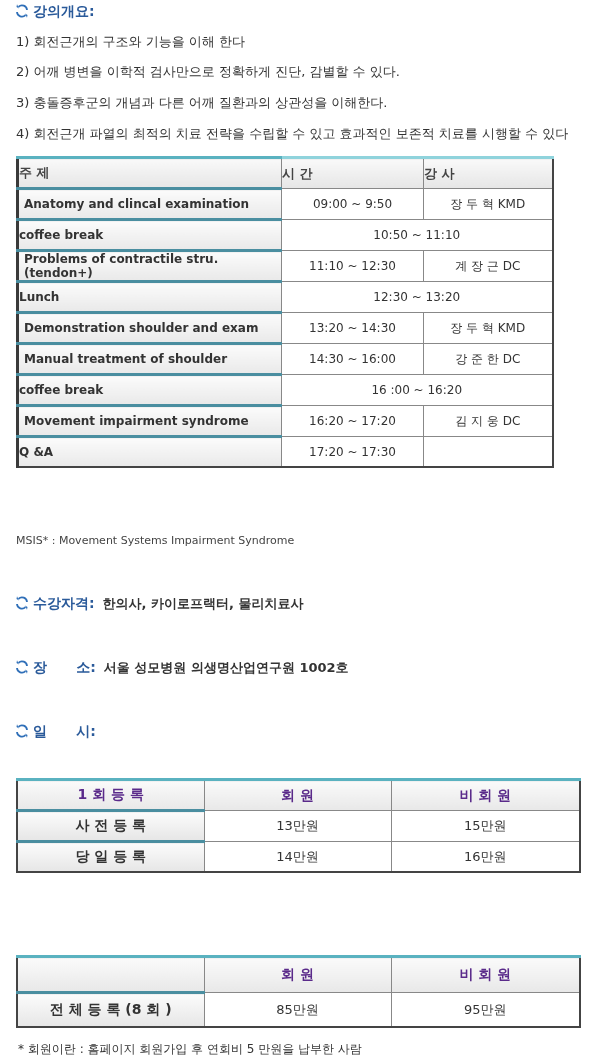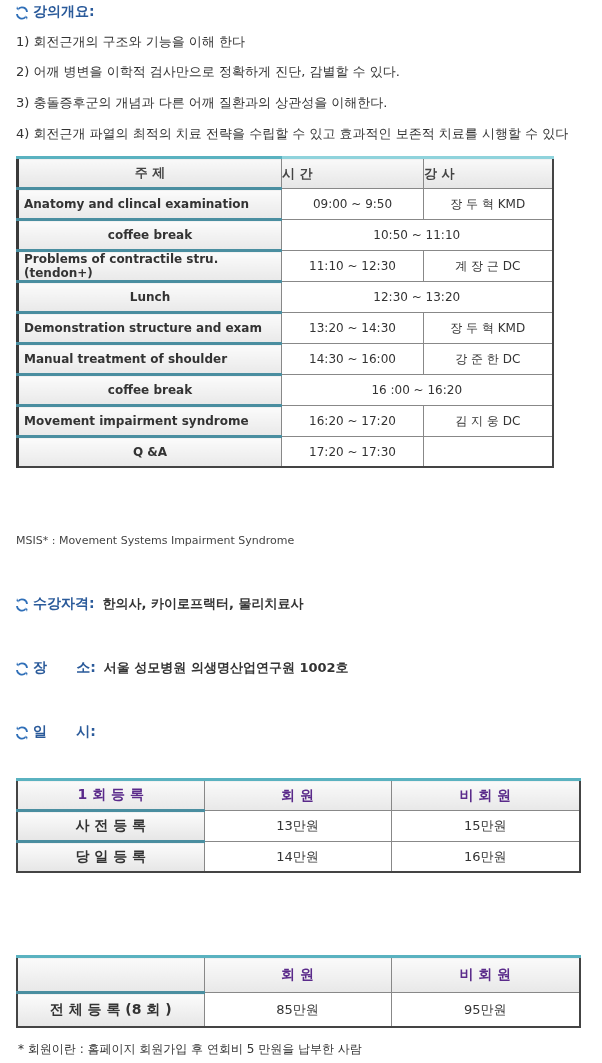--- a/index.html
+++ b/index.html
@@ -1,29 +1,29 @@
 <!DOCTYPE html>
 <html><head>
 <meta charset="utf-8">
 <style>
   html, body { margin:0; padding:0; background:#ffffff; }
   body { width:602px; height:1063px; position:relative; overflow:hidden;
          font-family:"DejaVu Sans", "Liberation Sans", sans-serif; color:#333; }
   .abs { position:absolute; }
-  .sec-title { left:14px; font-size:14px; font-weight:bold; color:#2a5a9a; display:flex; align-items:flex-end; white-space:nowrap; }
+  .sec-title { left:14px; font-size:14px; font-weight:bold; color:#2a5a9a; display:flex; align-items:flex-start; white-space:nowrap; }
   .sec-title .ico { width:16px; height:16px; margin-right:3px; display:inline-block; }
   .obj { left:16px; font-size:13px; color:#333; white-space:nowrap; }
   .info { font-size:13px; color:#333; white-space:nowrap; }
 
   table.sched { position:absolute; left:16px; top:156px; width:535px; border-collapse:collapse;
                 border:2px solid #444; border-left:3px solid #3a3a3a; table-layout:fixed; }
   table.sched td { height:28px; border:1px solid #888; font-size:12px; padding:0; }
   table.sched td.topic { background:linear-gradient(#fbfbfb,#e9e9e9); border-top:3px solid #4a8ea0;
                         font-weight:bold; color:#333; padding-left:5px; }
-  table.sched td.topic.c { text-align:center; padding-left:0; }
+  table.sched td.topic.c { padding-left:0; }
   table.sched tr.hd td { background:linear-gradient(#f9f9f9,#e6e6e6); text-align:left; font-weight:bold; color:#444; font-size:13px; border-top:3px solid #8fd3dc; }
   table.sched tr.hd td.topic { border-top:3px solid #5ab2c0; }
   table.sched td.v { text-align:center; color:#333; background:#fff; }
 
   .note { left:16px; font-size:11px; color:#444; }
 
   table.fee { position:absolute; left:16px; width:563px; border-collapse:collapse; border:2px solid #444; table-layout:fixed; }
   table.fee td { height:28px; border:1px solid #888; font-size:13px; text-align:center; padding:0; }
   table.fee td.lbl { background:linear-gradient(#fbfbfb,#e6e6e6); border-top:3px solid #4a8ea0; font-weight:bold; color:#333; font-size:14px; }
   table.fee tr.hd td { background:linear-gradient(#fafafa,#e8e8e8); color:#5a2a8a; font-weight:bold; font-size:14px; border-top:3px solid #5ab2c0; }
@@ -79,21 +79,21 @@
   <tr>
     <td class="topic">Problems of contractile stru.(tendon+)</td>
     <td class="v">11:10 ~ 12:30</td>
     <td class="v">계 장 근 DC</td>
   </tr>
   <tr>
     <td class="topic c">Lunch</td>
     <td class="v" colspan="2">12:30 ~ 13:20</td>
   </tr>
   <tr>
-    <td class="topic">Demonstration structure and exam</td>
+    <td class="topic">Demonstration shoulder and exam</td>
     <td class="v">13:20 ~ 14:30</td>
     <td class="v">장  두 혁 KMD</td>
   </tr>
   <tr>
     <td class="topic">Manual treatment of shoulder</td>
     <td class="v">14:30 ~ 16:00</td>
     <td class="v">강 준 한 DC</td>
   </tr>
   <tr>
     <td class="topic c">coffee break</td>

